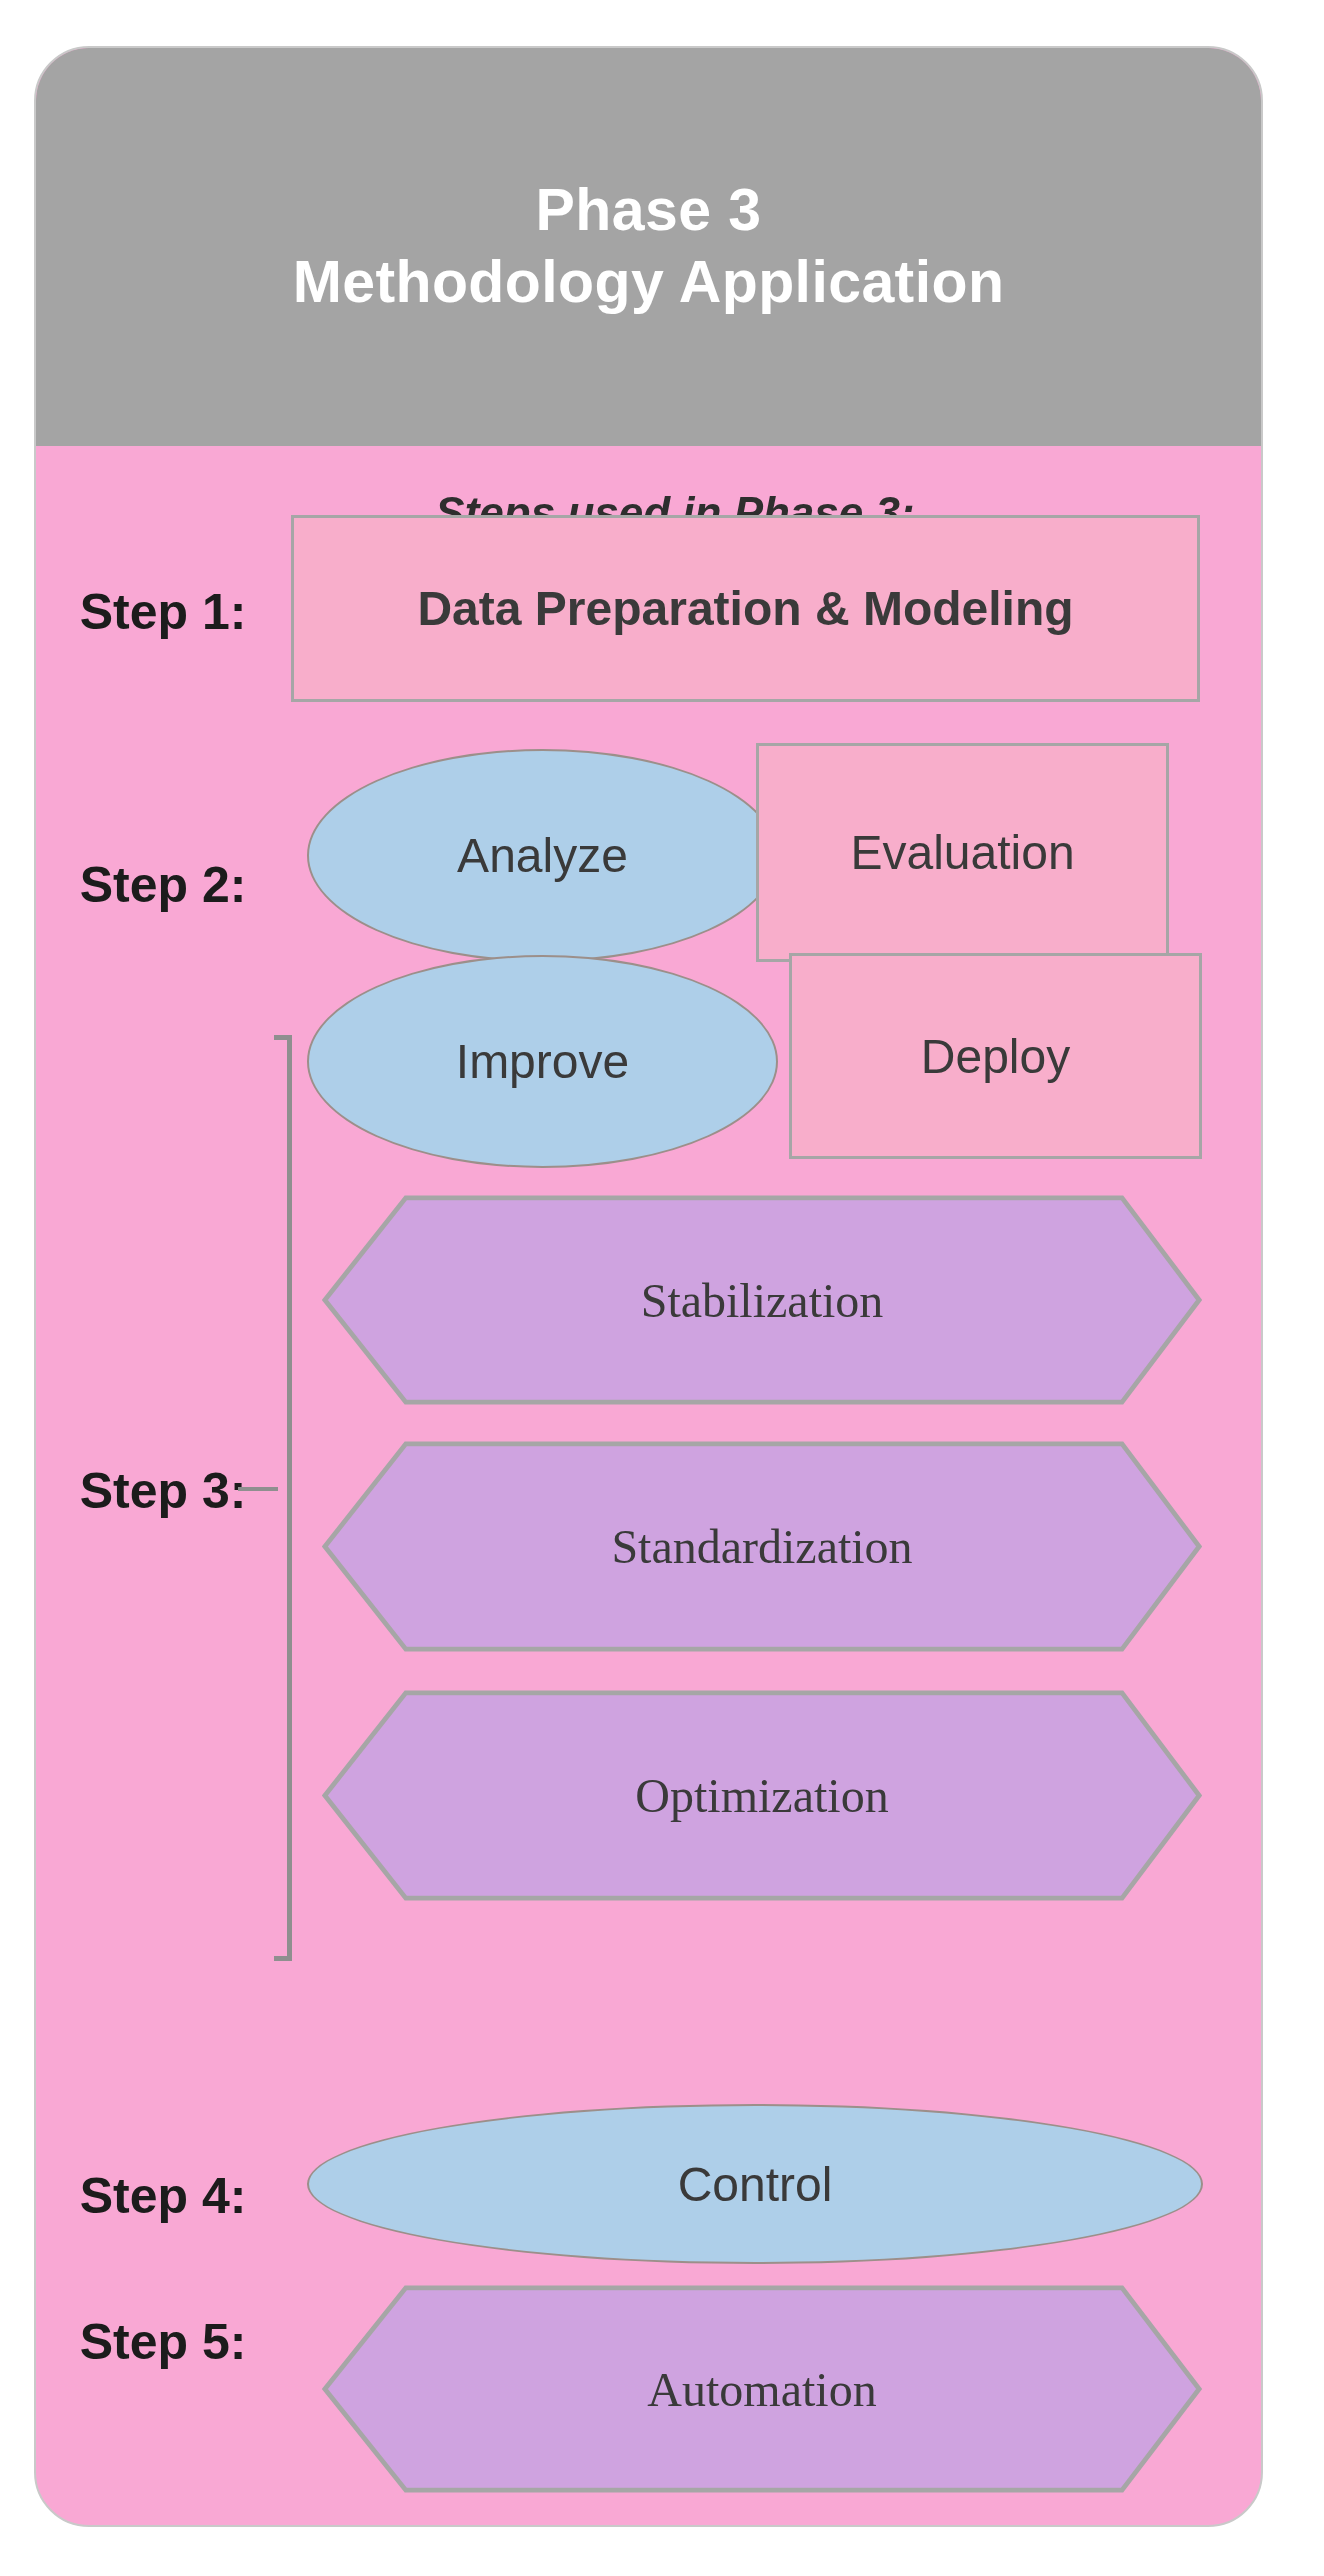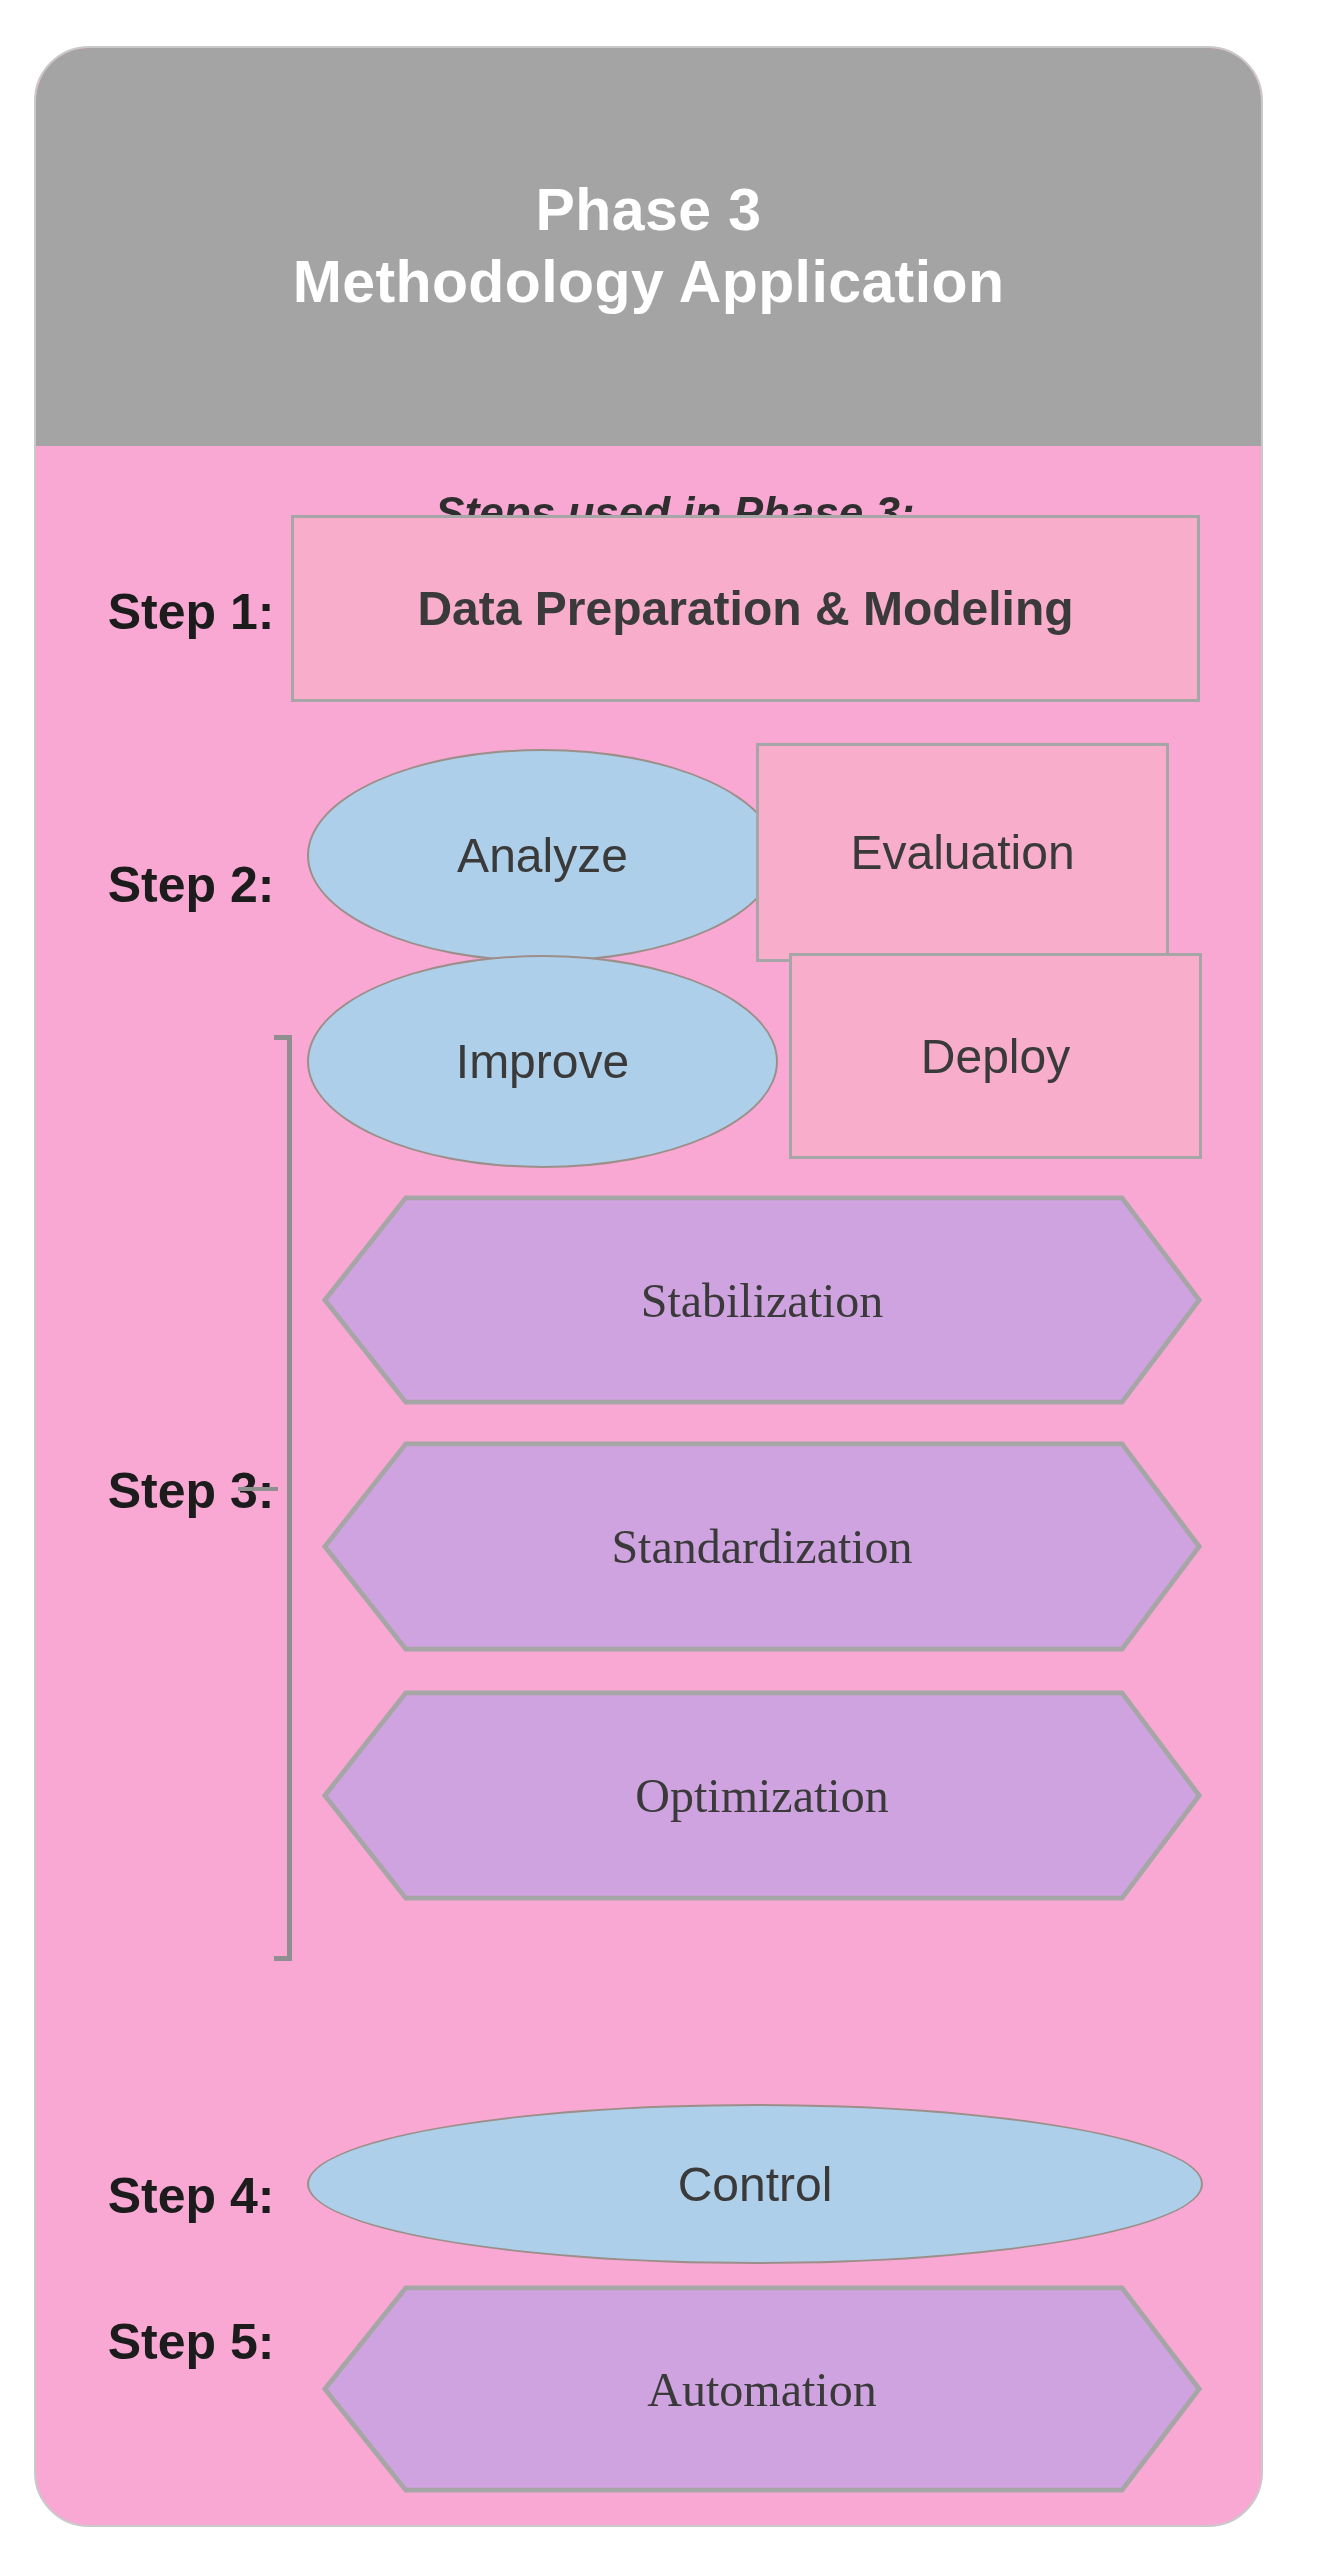--- a/index.html
+++ b/index.html
@@ -73,21 +73,21 @@
     font-weight: bold;
     font-style: italic;
     color: #2e2e2e;
     padding-left: 53px;
     box-sizing: border-box;
   }
 
   
   .step-label {
     position: absolute;
-    left: 37px;
+    left: 9px;
     width: 236px;
     text-align: center;
     font-size: 50px;
     font-weight: bold;
     color: #1c1c1c;
     white-space: nowrap;
   }
 
   
   .node {

